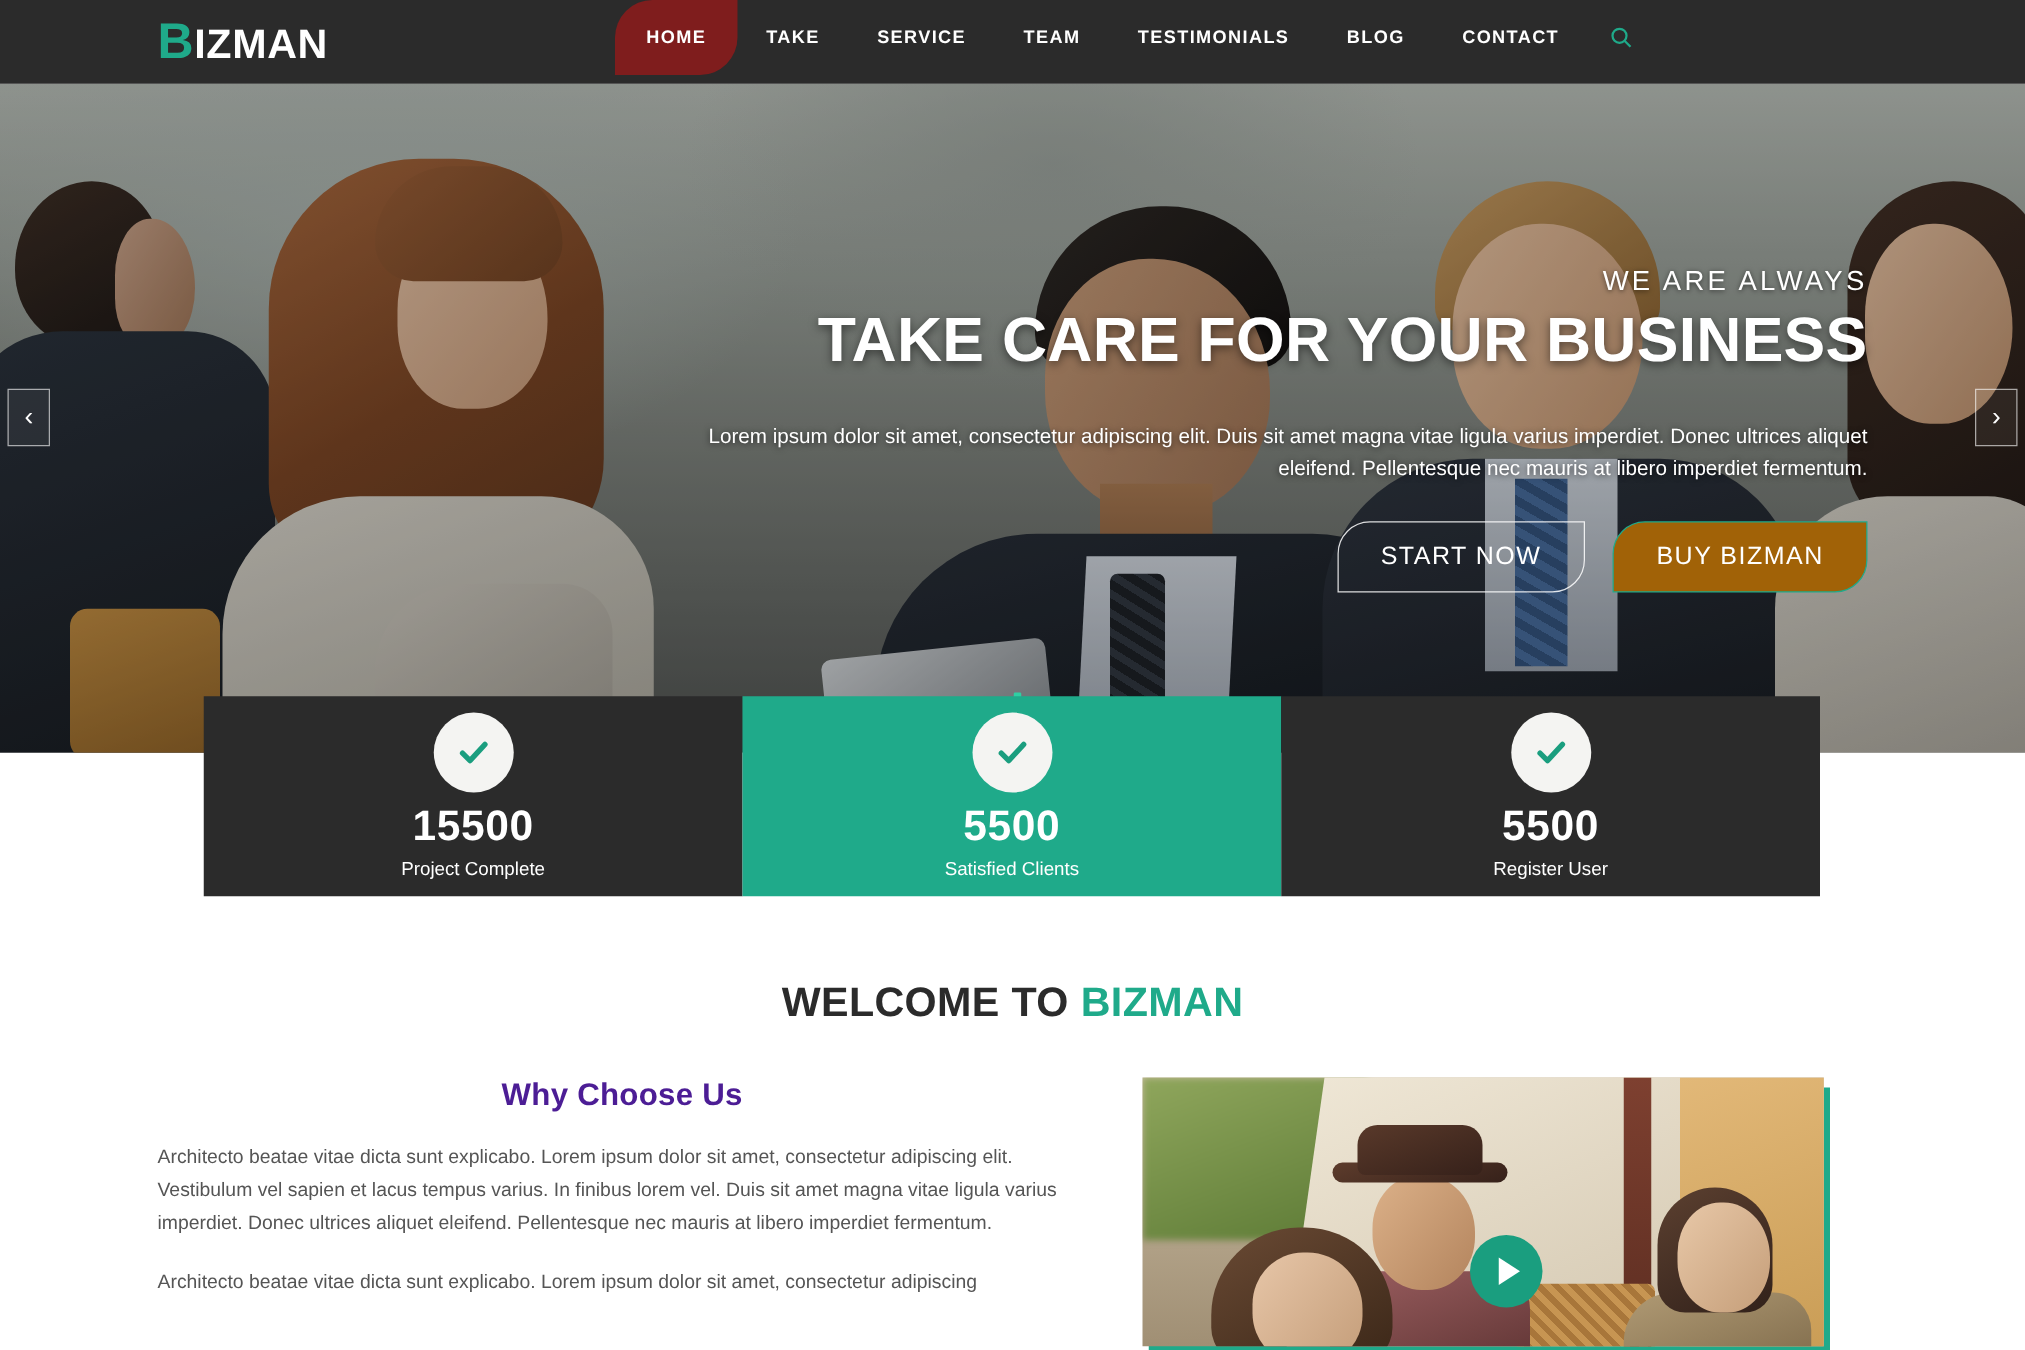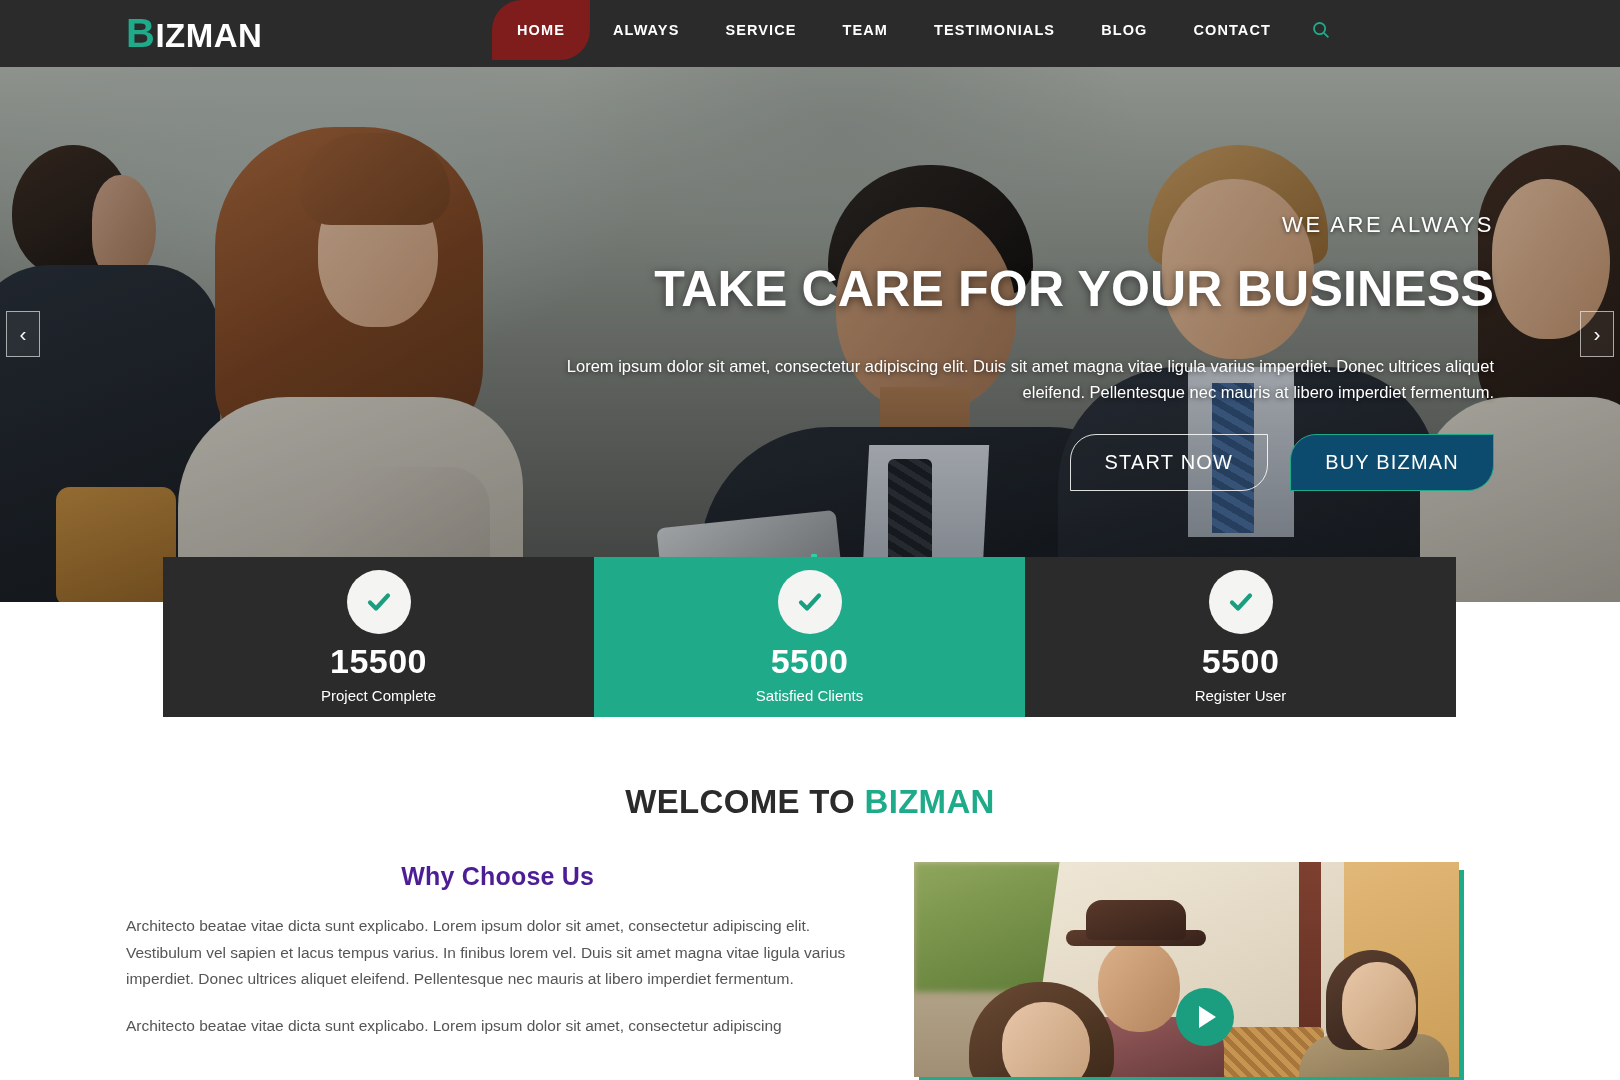--- a/index.html
+++ b/index.html
@@ -111,21 +111,21 @@
 
   .hero-content {
     position: absolute; right: 126px; top: 145px;
     width: 960px;
     text-align: right;
     color: #fff;
   }
   .hero-kicker {
     font-size: 22px; letter-spacing: 2.6px; font-weight: 400;
     text-shadow: 0 1px 4px rgba(0,0,0,.6);
-    margin-bottom: 23px;
+    margin-bottom: 6px;
   }
   .hero-title {
     font-size: 50px; font-weight: 700;
     letter-spacing: .2px; line-height: 1.12;
     text-shadow: 0 2px 8px rgba(0,0,0,.5);
     margin-bottom: 20px;
   }
   .hero-desc {
     font-size: 16.5px; line-height: 1.6;
     font-weight: 400;
@@ -141,21 +141,21 @@
     padding: 16px 34px; cursor: pointer;
     color: #fff; white-space: nowrap;
   }
   .btn-ghost {
     border: 1px solid rgba(255,255,255,.85);
     background: transparent;
     border-top-left-radius: 26px;
     border-bottom-right-radius: 26px;
   }
   .btn-solid {
-    background: #0c4a6e;
+    background: #a16207;
     border: 1px solid #1faa8a;
     border-top-left-radius: 26px;
     border-bottom-right-radius: 26px;
   }
 
   .slider-arrow {
     position: absolute; top: 311px;
     width: 34px; height: 46px;
     border: 1px solid rgba(255,255,255,.6);
     color: #fff; font-size: 21px;
@@ -265,21 +265,21 @@
 </style>
 </head>
 <body>
 
 <div class="header">
   <div class="logo">
     <span class="b">B</span><span>IZMAN</span>
   </div>
   <div class="nav">
     <div class="nav-item active">HOME</div>
-    <div class="nav-item">ALWAYS</div>
+    <div class="nav-item">TAKE</div>
     <div class="nav-item">SERVICE</div>
     <div class="nav-item">TEAM</div>
     <div class="nav-item">TESTIMONIALS</div>
     <div class="nav-item">BLOG</div>
     <div class="nav-item">CONTACT</div>
     <div class="search-icon">
       <svg width="18" height="18" viewBox="0 0 18 18" fill="none">
         <circle cx="7.6" cy="7.6" r="5.6" stroke="#1faa8a" stroke-width="1.8"></circle>
         <line x1="11.8" y1="11.8" x2="16.4" y2="16.4" stroke="#1faa8a" stroke-width="1.8"></line>
       </svg>

